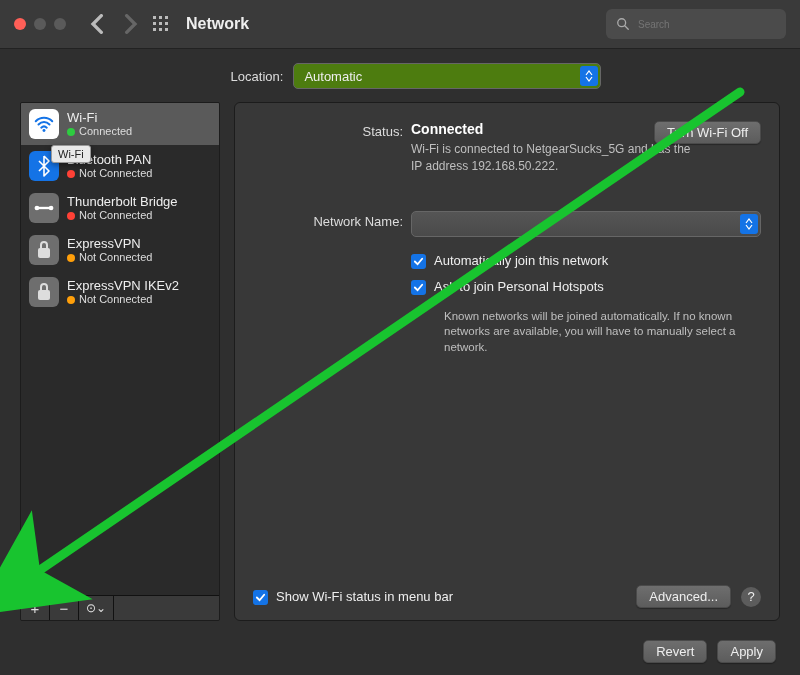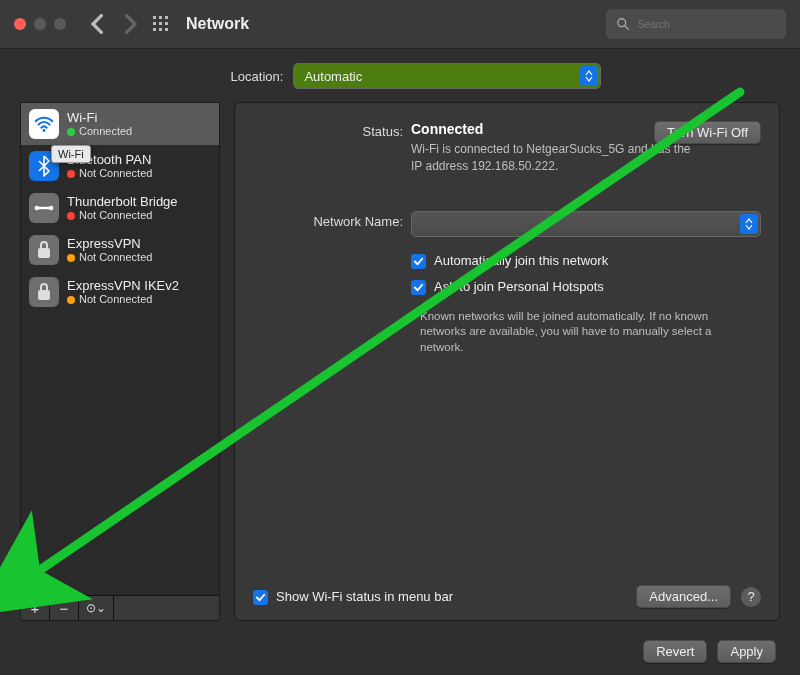--- a/index.html
+++ b/index.html
@@ -255,21 +255,21 @@
           <div class="chk">
             <span class="box">
                 <svg viewBox="0 0 12 12">
                   <path d="M2 6 L5 9 L10 3" stroke="#fff" stroke-width="2" fill="none" stroke-linecap="round"></path>
                 </svg>
               </span>
             <span class="lbl">Ask to join Personal Hotspots</span>
           </div>
 
           <div class="chk" style="flex-direction:column;align-items:flex-start">
-            <div class="sublbl" style="margin-left:9px">Known networks will be joined automatically. If no known networks are available, you will have to manually select a network.</div>
+            <div class="sublbl" style="margin-left:33px">Known networks will be joined automatically. If no known networks are available, you will have to manually select a network.</div>
           </div>
         </div>
       </div>
 
       <div class="main-footer">
         <div class="chk" style="margin:0">
           <span class="box">
               <svg viewBox="0 0 12 12">
                 <path d="M2 6 L5 9 L10 3" stroke="#fff" stroke-width="2" fill="none" stroke-linecap="round"></path>
               </svg>

